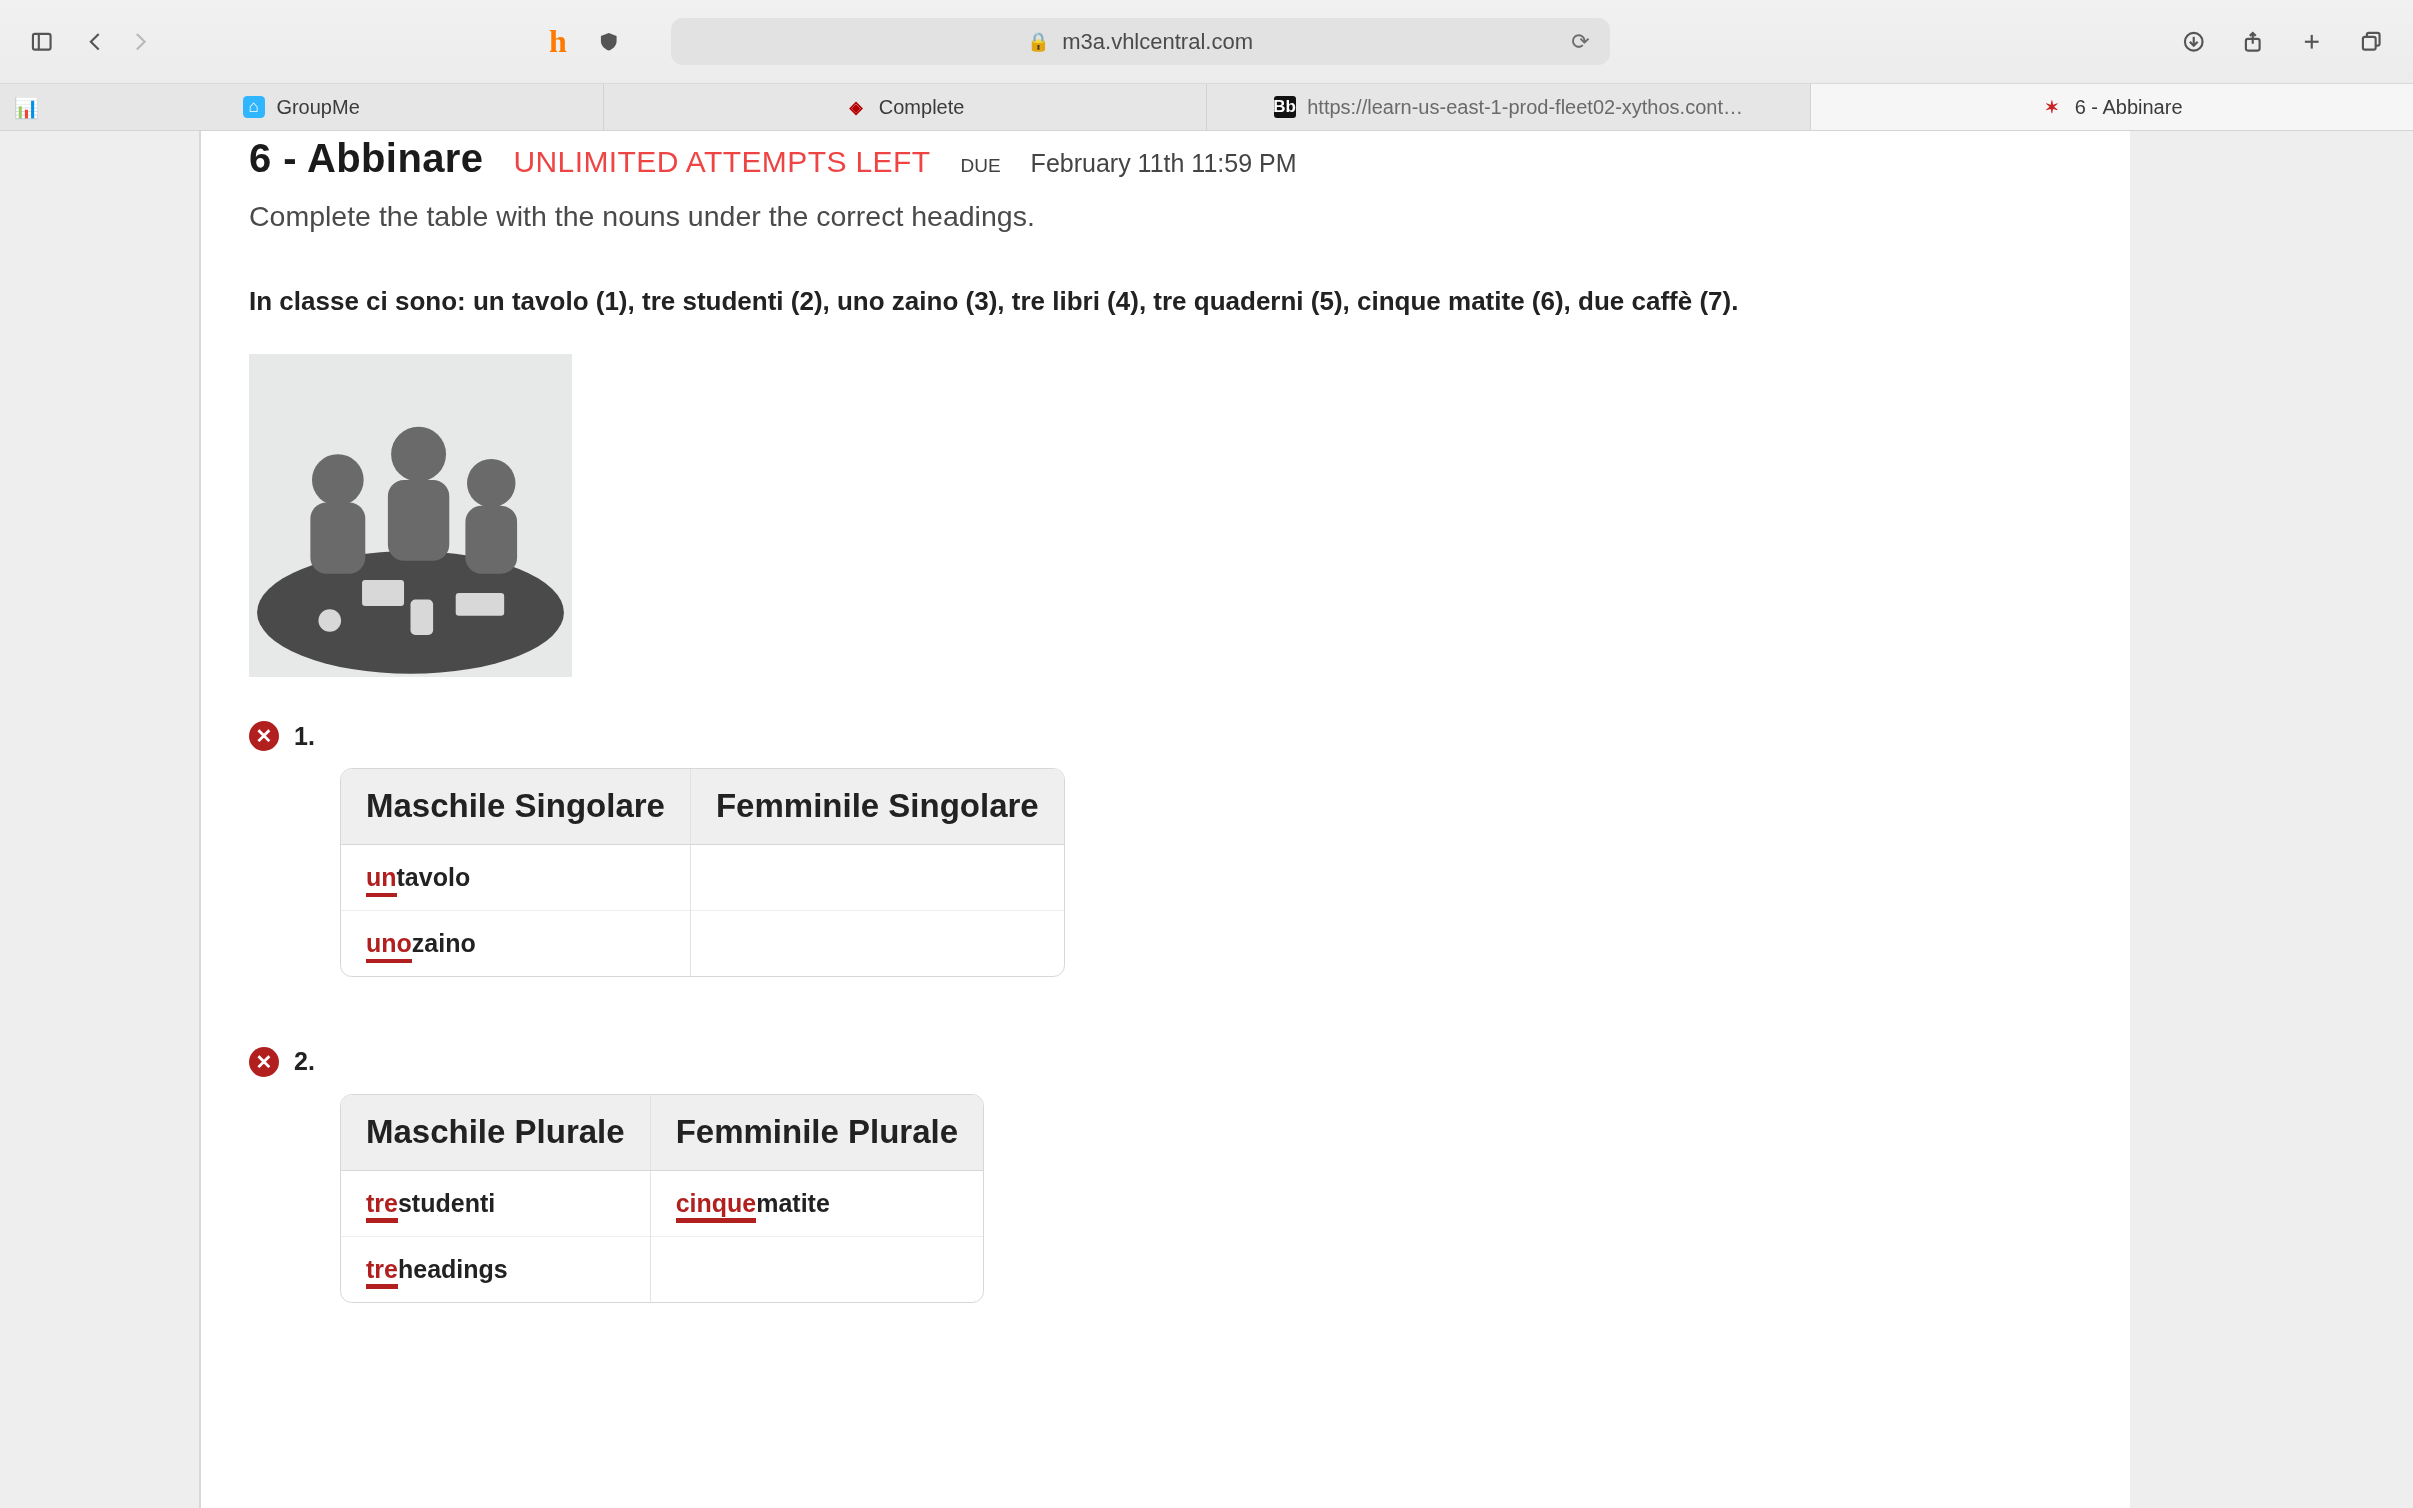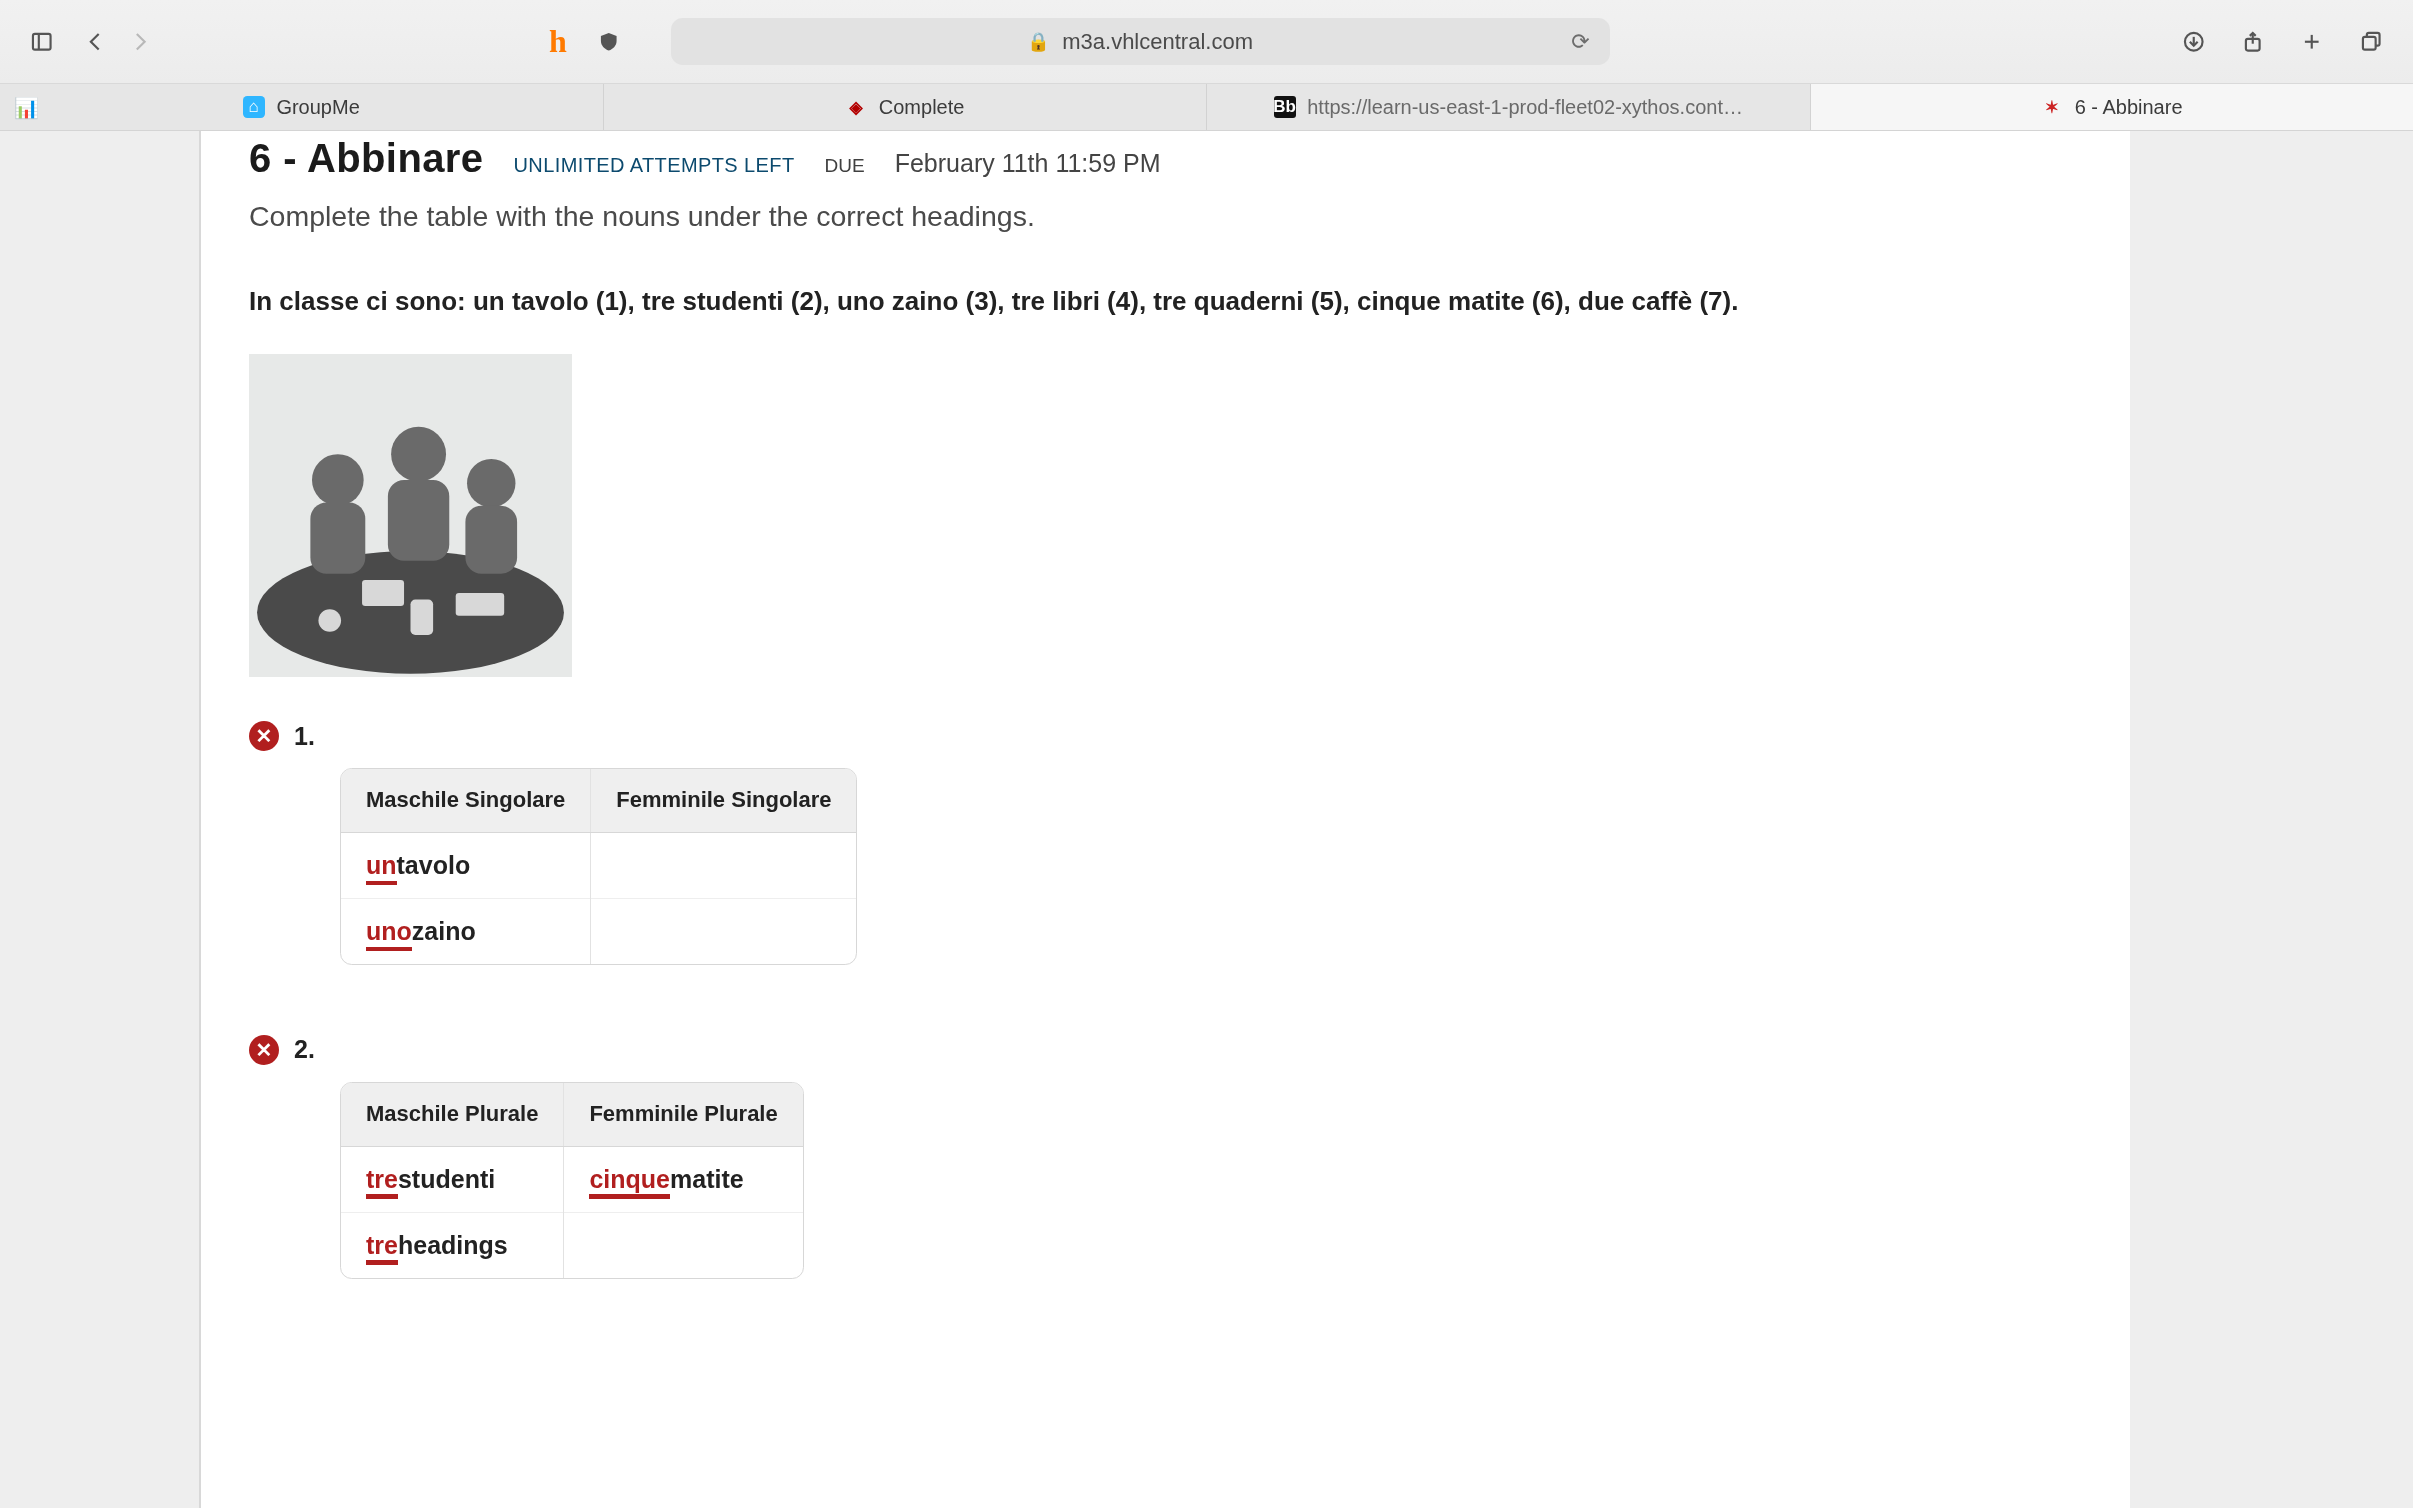--- a/index.html
+++ b/index.html
@@ -28,34 +28,34 @@
   .fav-vhl { color:#c22; font-weight:700; }
   
   .sidebar-fav { position:absolute; left:10px; top:91px; display:flex; flex-direction:column; gap:6.7px; }
   .sidebar-fav .sf { width:34px; height:34px; display:flex; align-items:center; justify-content:center; font-size:20px; }
   
   .page-bg { position:absolute; top:131px; left:0; right:0; bottom:0; background:#eeeeee; }
   .page { position:absolute; top:131px; left:199px; width:1931px; bottom:0; background:#ffffff; padding:0 50px 34px 50px; overflow:hidden; }
   .page-left-border { position:absolute; left:0; top:0; bottom:0; width:1.7px; background:#d8d8d8; }
   .hdr-row { display:flex; align-items:baseline; gap:30px; margin-top:5px; }
   .title { font-size:40px; font-weight:800; color:#1b1b1b; letter-spacing:0.4px; }
-  .attempts { font-size:20px; color:#0c4a6e; letter-spacing:0.4px; }
+  .attempts { font-size:30px; color:#ef4444; letter-spacing:0.4px; }
   .due-label { font-size:19px; color:#404040; }
   .due-val { font-size:25px; color:#444; }
   .instructions { margin-top:19px; font-size:28.5px; color:#4a4a4a; }
   .prompt { margin-top:53px; font-size:26px; font-weight:700; color:#222; }
   .illus { margin-top:37px; width:323px; height:323px; background:#e7e9e8; position:relative; overflow:hidden; }
   .illus svg { width:100%; height:100%; }
   .question { margin-top:44px; }
   .q-head { display:flex; align-items:center; gap:15px; }
   .x-badge { width:30px; height:30px; border-radius:50%; background:#b11f1f; color:#fff; display:flex; align-items:center; justify-content:center; font-weight:800; font-size:20px; }
   .q-num { font-size:25px; font-weight:700; color:#222; }
   .ans-table { margin-top:17px; margin-left:91px; border:1.7px solid #d7d7d7; border-radius:11.7px; overflow:hidden; display:inline-block; background:#fff; }
   .ans-table table { border-collapse:collapse; }
-  .ans-table th { background:#efefef; font-size:22px; font-weight:700; color:#222; padding:18.4px 25px; text-align:left; border-bottom:1.7px solid #d7d7d7; }
+  .ans-table th { background:#efefef; font-size:33px; font-weight:700; color:#222; padding:18.4px 25px; text-align:left; border-bottom:1.7px solid #d7d7d7; }
   .ans-table th + th, .ans-table td + td { border-left:1.7px solid #e2e2e2; }
   .ans-table td { padding:18px 25px; font-size:25px; font-weight:700; color:#222; border-top:1.7px solid #eee; min-width:218px; }
   .wrong-prefix { color:#b11f1f; position:relative; display:inline-block; }
   .wrong-prefix::after { content:""; position:absolute; left:0; right:0; bottom:-5px; height:4.2px; background:#b11f1f; }
   .rest { color:#222; }
 </style>
 </head>
 <body>
 
 <div class="toolbar">

